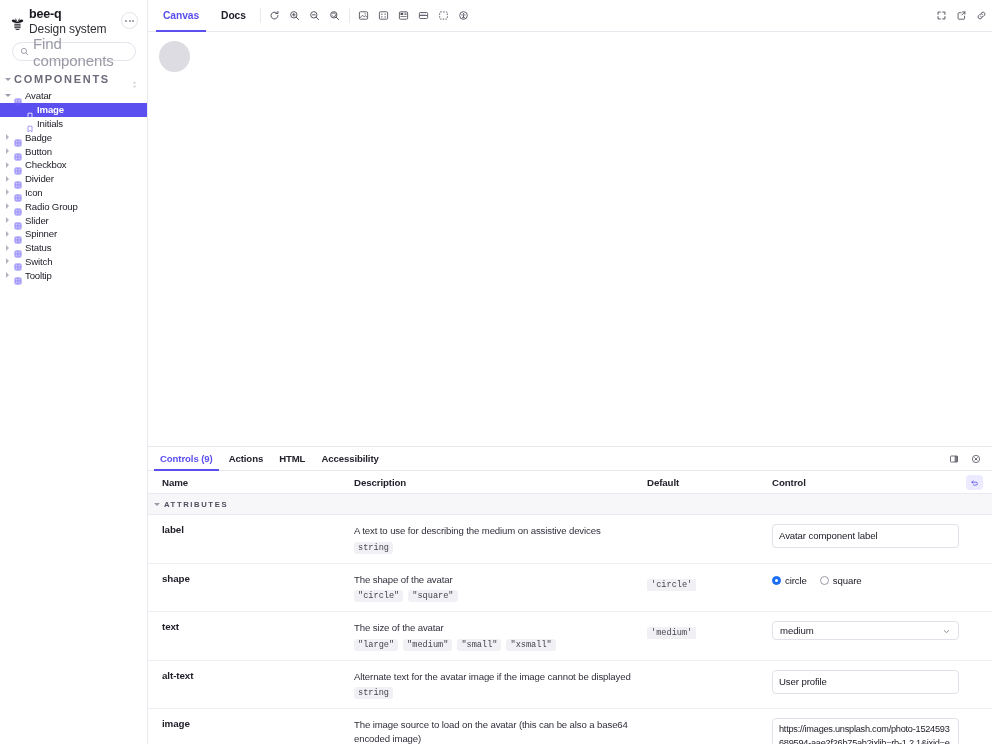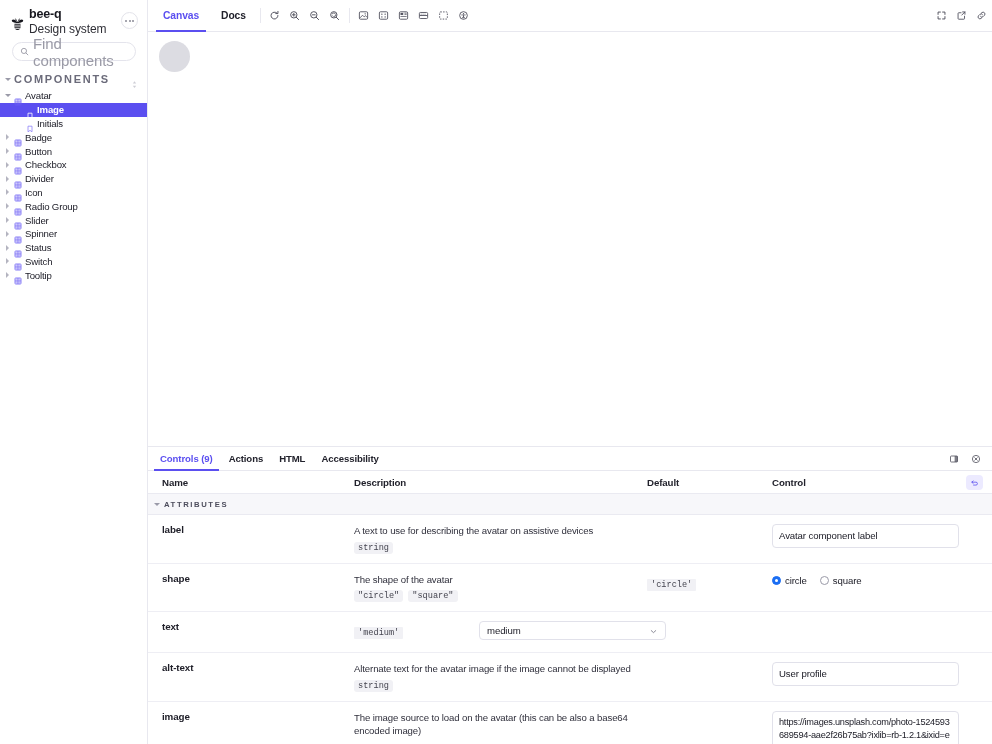--- a/index.html
+++ b/index.html
@@ -562,21 +562,21 @@
           </div>
         </div>
         <div id="table-body">
             <div class="group-row">
               <span class="caret"></span>
               <span class="group-label">ATTRIBUTES</span>
             </div>
             <div class="row">
               <div class="cell-name col-name">label</div>
               <div class="cell-desc col-desc">
-                <div class="desc-text">A text to use for describing the avatar on assistive devices</div>
+                <div class="desc-text">A text to use for describing the medium on assistive devices</div>
                 <div class="chips">
                   <span class="chip">string</span>
                 </div>
               </div>
               <div class="col-def"></div>
               <div class="col-ctrl">
                 <div class="ctrl-ta">Avatar component label</div>
               </div>
             </div>
             <div class="row">
@@ -597,20 +597,29 @@
                   </label>
                   <label class="radio">
                     <span class="rdot"></span>
                     <span class="rlabel">square</span>
                   </label>
                 </div>
               </div>
             </div>
             <div class="row">
               <div class="cell-name col-name">text</div>
+              <div class="cell-desc col-desc">
+                <div class="desc-text">The size of the avatar</div>
+                <div class="chips">
+                  <span class="chip">"large"</span>
+                  <span class="chip">"medium"</span>
+                  <span class="chip">"small"</span>
+                  <span class="chip">"xsmall"</span>
+                </div>
+              </div>
               <div class="col-def"><span class="def-chip">'medium'</span></div>
               <div class="col-ctrl">
                 <div class="ctrl-select">
                   <span class="sel-val">medium</span>
                   <span><svg viewBox="0 0 16 16" width="9" height="9">
                       <path d="M4 6.4 8 10 12 6.4" fill="none" stroke="#6b6b7a" stroke-width="1.4" stroke-linecap="round" stroke-linejoin="round"></path>
                     </svg></span>
                 </div>
               </div>
             </div>

